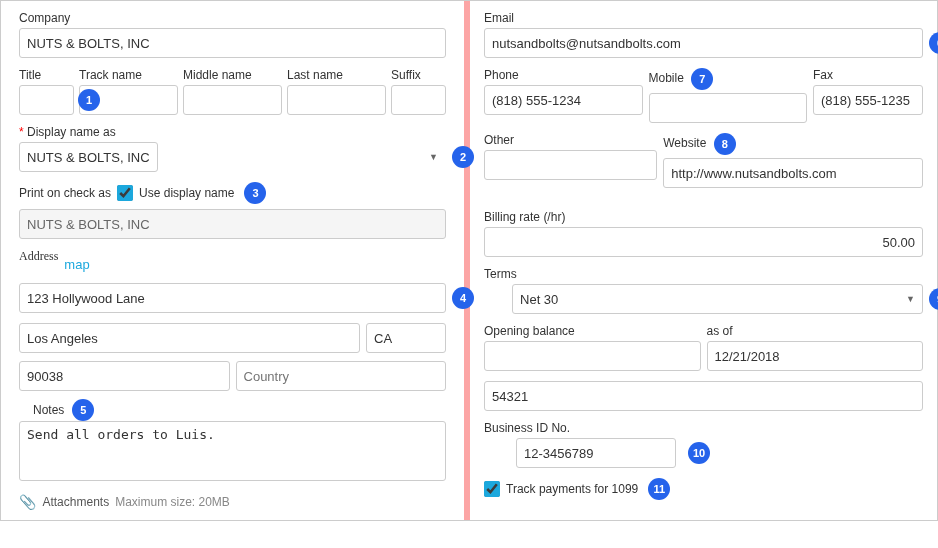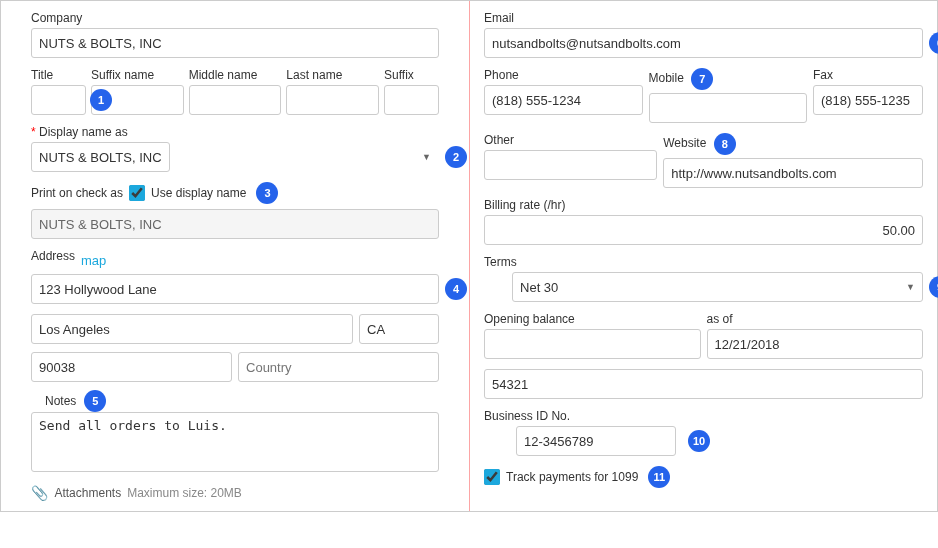--- a/index.html
+++ b/index.html
@@ -11,22 +11,22 @@
       width: 938px;
       min-height: 548px;
     }
     .form-container {
       display: flex;
       width: 938px;
       border: 1px solid #ccc;
     }
     .left-col {
       width: 470px;
-      padding: 10px 30px;
-      border-right: 1px solid #fca5a5;
+      padding: 10px 18px;
+      border-right: 6px solid #fca5a5;
     }
     .right-col {
       width: 468px;
       padding: 10px 14px;
     }
     .field-label {
       font-size: 12px;
       color: #333;
       margin-bottom: 3px;
       display: block;
@@ -275,21 +275,21 @@
 
     <div class="name-row">
       <div class="field-group title-field">
         <label class="field-label">Title</label>
         <div class="field-with-badge">
           <input type="text" style="">
           <span class="badge">1</span>
         </div>
       </div>
       <div class="field-group firstname-field">
-        <label class="field-label">Suffix name</label>
+        <label class="field-label">Track name</label>
         <input type="text" style="">
       </div>
       <div class="field-group middlename-field">
         <label class="field-label">Middle name</label>
         <input type="text" style="">
       </div>
       <div class="field-group lastname-field">
         <label class="field-label">Last name</label>
         <input type="text" style="">
       </div>
@@ -316,21 +316,21 @@
         <label class="field-label" style="margin-bottom:0;">Print on check as</label>
         <input type="checkbox" checked="" style="">
         <span class="check-label">Use display name</span>
         <span class="badge">3</span>
       </div>
       <input type="text" class="disabled-input" value="NUTS &amp; BOLTS, INC" style="">
     </div>
 
     <div class="field-group">
       <div class="address-label-row">
-        <label class="field-label" style="margin-bottom:8px;">Address</label>
+        <label class="field-label" style="margin-bottom:16px;font-family:Liberation Serif, serif;">Address</label>
         <a href="#" class="map-link">map</a>
       </div>
       <div style="position:relative;">
         <input type="text" value="123 Hollywood Lane" style="">
         <span class="badge" style="position:absolute;right:-28px;top:50%;transform:translateY(-50%);">4</span>
       </div>
     </div>
     <div class="inline-fields" style="margin-bottom:8px;">
       <div class="field-group" style="flex:1;margin-bottom:0;">
         <input type="text" value="Los Angeles" style="">
@@ -389,21 +389,21 @@
         <label class="field-label">Fax</label>
         <input type="text" value="(818) 555-1235" style="">
       </div>
     </div>
 
     <div class="other-website-row">
       <div class="field-group" style="flex:1;margin-bottom:0;">
         <label class="field-label">Other</label>
         <input type="text" value="" style="">
       </div>
-      <div class="field-group" style="flex:1.5;margin-bottom:0;">
+      <div class="field-group" style="flex:1.5;margin-bottom:12px;">
         <label class="field-label">
           <span>Website</span>
           <span class="badge">8</span>
         </label>
         <input type="text" value="http://www.nutsandbolts.com" style="">
       </div>
     </div>
 
     <div class="field-group">
       <label class="field-label">Billing rate (/hr)</label>

